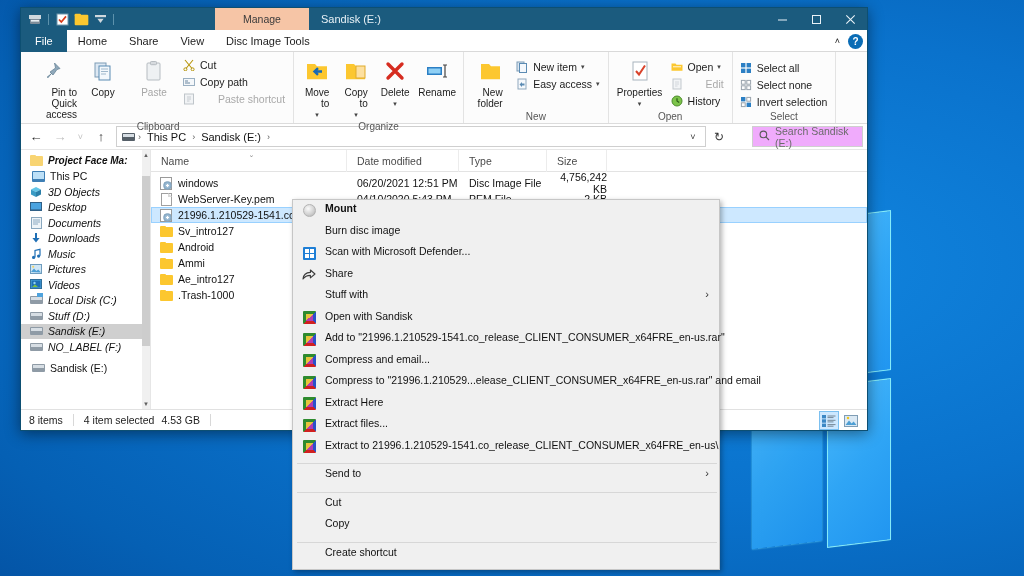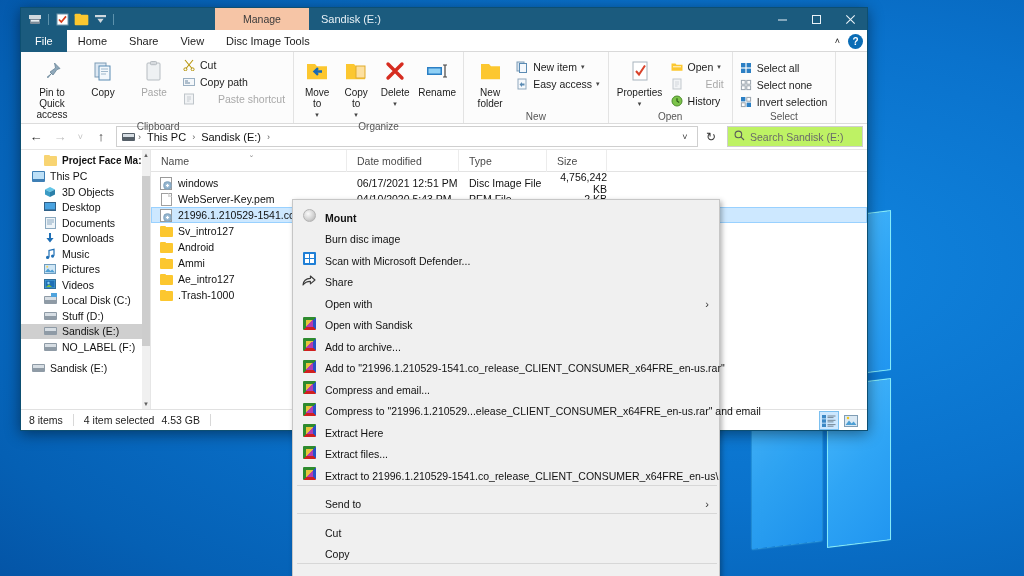--- a/index.html
+++ b/index.html
@@ -116,21 +116,21 @@
   }
   .rgroup-body { display: flex; align-items: flex-start; flex: 1; gap: 1px; }
   .rgroup-label {
     text-align: center; font-size: 10px; color: #565656;
     height: 13px; line-height: 13px;
   }
   .bigbtn {
     width: 50px; min-height: 54px;
     display: flex; flex-direction: column; align-items: center;
     padding-top: 3px; font-size: 10px; color: #1b1b1b;
-    text-align: center; line-height: 11px;
+    text-align: right; line-height: 11px;
   }
   .bigbtn.w44 { width: 44px; }
   .bigbtn.w38 { width: 38px; }
   .bigbtn.dis { color: #a6a6a6; }
   .bigico { height: 28px; display: flex; align-items: center; justify-content: center; margin-bottom: 2px; }
   .smallcol { display: flex; flex-direction: column; padding-top: 2px; }
   .smallbtn {
     display: flex; align-items: center; gap: 4px;
     height: 17px; padding: 0 4px 0 2px;
     font-size: 10.5px; color: #1b1b1b;
@@ -161,22 +161,22 @@
     display: flex; align-items: center;
     padding: 0 3px; gap: 1px;
     margin-left: 2px;
   }
   .crumb { font-size: 11px; padding: 0 4px; height: 19px; display: flex; align-items: center; color: #111; }
   .crumb-sep { color: #5a5a5a; font-size: 9px; padding: 0 1px; }
   .addr-ico { width: 16px; height: 16px; display: flex; align-items: center; justify-content: center; }
   .addrbtn { width: 18px; height: 21px; display: flex; align-items: center; justify-content: center; font-size: 9px; color: #333; }
   .refresh { width: 22px; height: 21px; display: flex; align-items: center; justify-content: center; font-size: 12px; color: #333; }
   .searchbox {
-    width: 136px; height: 21px; margin-left: 3px;
-    border: 1px solid #cfcfcf; background: #bef264;
+    width: 111px; height: 21px; margin-left: 20px;
+    border: 1px solid #cfcfcf; background: #f0abfc;
     display: flex; align-items: center; gap: 5px;
     padding: 0 6px;
     font-size: 10.5px; color: #6a6a6a;
   }
 
   
   .body { flex: 1; display: flex; min-height: 0; background: #fff; }
 
   
   .navpane {
@@ -185,21 +185,21 @@
     position: relative;
     overflow: hidden;
     padding-top: 3px;
   }
   .navitem {
     height: 15.5px; display: flex; align-items: center;
     gap: 5px; font-size: 10.5px; color: #111;
     padding-left: 10px; white-space: nowrap;
   }
   .navitem.sel { background: #cfcfcf; }
-  .navitem.ind1 { padding-left: 22px; }
+  .navitem.ind1 { padding-left: 8px; font-style: italic; }
   .nav-ico { width: 14px; height: 14px; flex: 0 0 14px; display: flex; align-items: center; justify-content: center; }
   .navscroll {
     position: absolute; right: 0; top: 0; width: 8px; height: 100%;
     background: #f0f0f0;
   }
   .navscroll .thumb {
     position: absolute; left: 0; width: 8px; top: 26px; height: 170px;
     background: #cdcdcd;
   }
   .navscroll .arr {
@@ -266,21 +266,21 @@
     left: 292px; top: 199px;
     width: 428px;
     background: #f0f0f0;
     border: 1px solid #c6c6c6;
     box-shadow: 2px 2px 5px rgba(0,0,0,.3);
     padding: 2px 0 2px 0;
     z-index: 50;
   }
   .mi {
     height: 21.5px;
-    display: flex; align-items: flex-end;
+    display: flex; align-items: flex-start;
     padding-left: 8px; padding-right: 8px;
     font-size: 10.5px; color: #111;
     position: relative;
     white-space: nowrap;
   }
   .mi.bold { font-weight: bold; }
   .mi-ico { width: 16px; height: 16px; flex: 0 0 16px; margin-right: 8px; display: flex; align-items: center; justify-content: center; }
   .mi-arrow { position: absolute; right: 10px; color: #333; font-size: 11px; }
   .msep { height: 1px; background: #d7d7d7; margin: 3px 2px 3px 4px; }
 
@@ -834,21 +834,21 @@
             <span>Size</span>
           </div>
         </div>
 
         <div class="rows">
           <div class="frow">
             <span class="f-ico">
                 <span class="disc-ico"></span>
               </span>
             <span class="f-name">windows</span>
-            <span class="f-date">06/17/2021 12:51 PM</span>
+            <span class="f-date">06/20/2021 12:51 PM</span>
             <span class="f-type">Disc Image File</span>
             <span class="f-size">4,756,242 KB</span>
           </div>
           <div class="frow">
             <span class="f-ico">
                 <span class="pem-ico"></span>
               </span>
             <span class="f-name">WebServer-Key.pem</span>
             <span class="f-date">04/10/2020 5:43 PM</span>
             <span class="f-type">PEM File</span>
@@ -948,37 +948,31 @@
       <span class="mi-ico">
         <svg width="14" height="13" viewBox="0 0 14 13">
             <path d="M1 11 C1.4 6.4 4.6 4.6 8.4 4.4 V2 L13 6 L8.4 9.8 V7.4 C5.2 7.4 2.8 8.4 1 11Z" fill="none" stroke="#3a3a3a" stroke-width="1.1" stroke-linejoin="round"></path>
           </svg>
       </span>
       <span>Share</span>
     </div>
 
     <div class="mi">
       <span class="mi-ico"></span>
-      <span>Open with</span>
+      <span>Stuff with</span>
       <span class="mi-arrow">›</span>
     </div>
 
     <div class="mi">
       <span class="mi-ico">
           <span class="winrar-ico"></span>
         </span>
       <span>Open with Sandisk</span>
     </div>
 
-    <div class="mi">
-      <span class="mi-ico">
-          <span class="winrar-ico"></span>
-        </span>
-      <span>Add to archive...</span>
-    </div>
 
     <div class="mi">
       <span class="mi-ico">
           <span class="winrar-ico"></span>
         </span>
       <span>Add to "21996.1.210529-1541.co_release_CLIENT_CONSUMER_x64FRE_en-us.rar"</span>
     </div>
 
     <div class="mi">
       <span class="mi-ico">

